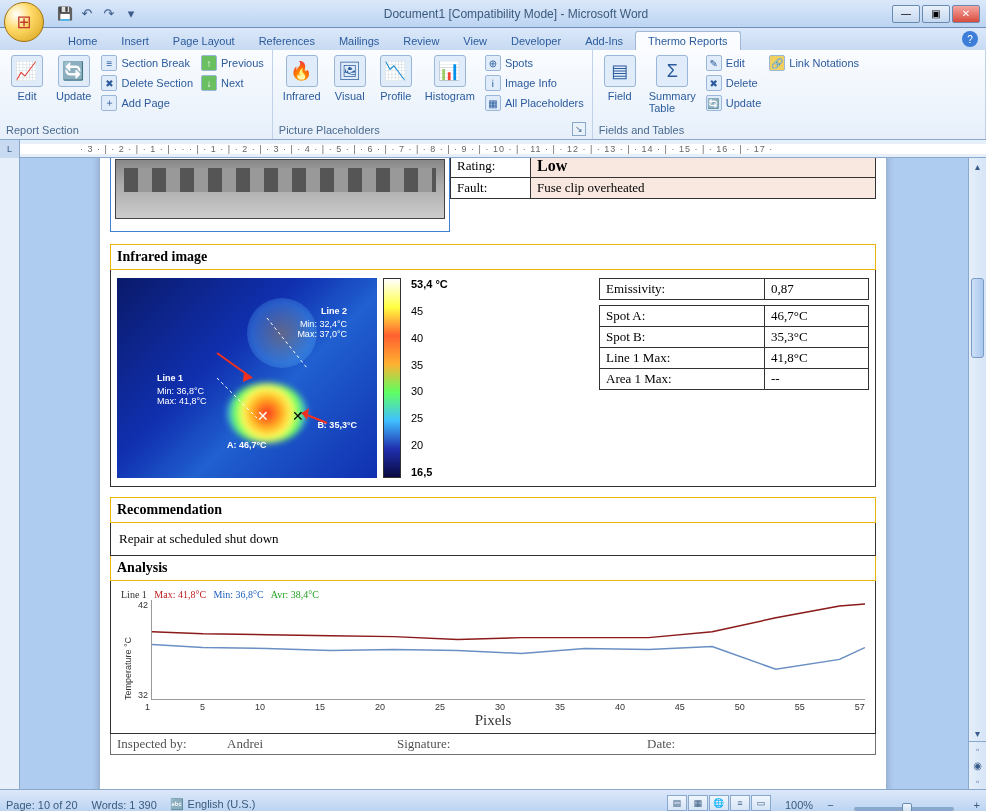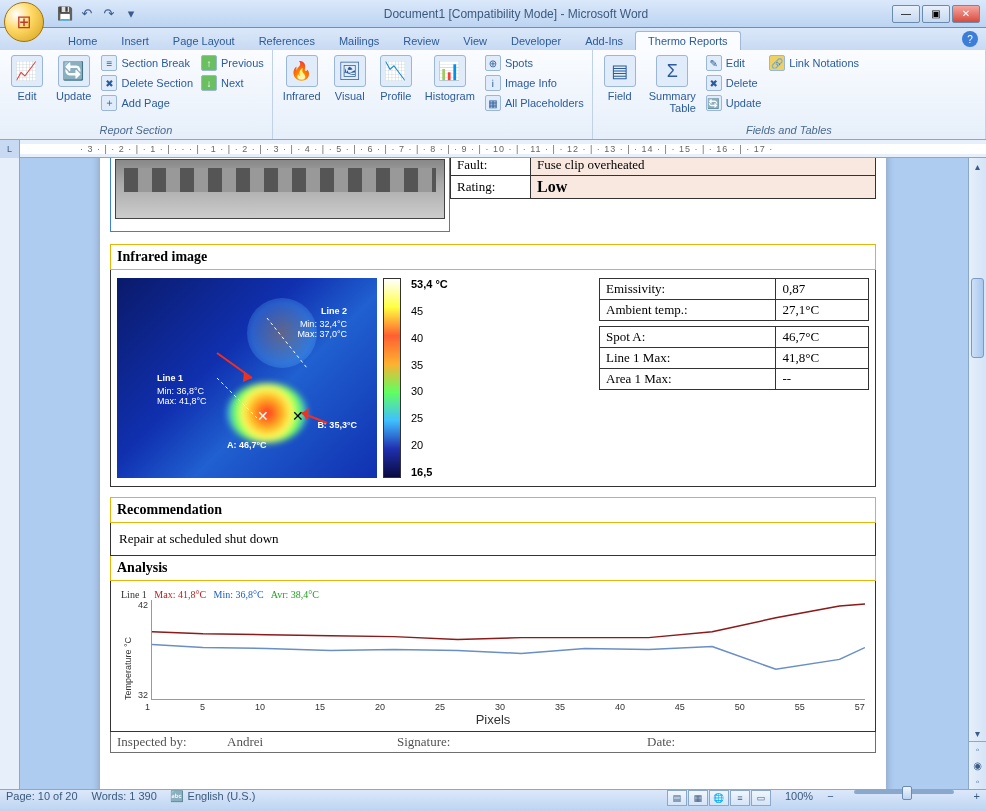--- a/index.html
+++ b/index.html
@@ -18,21 +18,21 @@
 
 .tabstrip { height: 22px; background: linear-gradient(#dbe8fa,#c7daf2); display: flex; align-items: end; padding-left: 56px; padding-right:8px; }
 .tab { padding: 3px 12px; color: #2b5b9c; cursor: pointer; }
 .tab.active { background: #fafcff; border: 1px solid #a0b7d6; border-bottom: none; border-radius: 3px 3px 0 0; }
 .help-icon { margin-left:auto; width:16px;height:16px; border-radius:50%; background:#3b7dd8; color:#fff; display:flex;align-items:center;justify-content:center; font-size:10px; align-self:center; }
 
 
 .ribbon { height: 90px; background: linear-gradient(#fafcff, #e6effa); border-bottom: 1px solid #8aa8cc; display: flex; }
 .group { border-right: 1px solid #c0d2ea; padding: 3px 6px; display: flex; flex-direction: column; }
 .group-body { flex: 1; display: flex; align-items: flex-start; gap: 4px; }
-.group-label { text-align: center; color: #4a6a8f; font-size: 11px; padding-top: 2px; position:relative;font-style:italic; }
+.group-label { color: #4a6a8f; font-size: 11px; padding-top: 2px; position:relative; }
 .group-launcher { position:absolute; right:0; bottom:0; width:14px;height:14px; border:1px solid #8aa8cc; color:#4a6a8f; font-size:9px; display:flex;align-items:center;justify-content:center; background:#e9f1fb; }
 .bigbtn { display: flex; flex-direction: column; align-items: center; gap: 3px; padding: 2px 4px; color: #2b5b9c; cursor: pointer; min-width:42px; }
 .bigbtn .icon { width: 32px; height: 32px; background: #e0ecfa; border: 1px solid #9ab6d8; border-radius: 3px; display:flex;align-items:center;justify-content:center; font-size:18px; }
 .smallbtn-col { display: flex; flex-direction: column; gap: 2px; padding-top:1px; }
 .smallbtn { display: flex; align-items: center; gap: 4px; color: #2b5b9c; cursor: pointer; padding: 1px 2px; font-size:11px; }
 .smallbtn .icn { width: 16px; height: 16px; background: #e0ecfa; border: 1px solid #9ab6d8; border-radius: 2px; display:flex;align-items:center;justify-content:center; font-size:10px; }
 
 
 .ruler-h { height: 18px; background: #e6effa; border-bottom: 1px solid #8aa8cc; position: relative; display:flex; align-items:center; }
 .ruler-corner { width: 20px; height: 18px; background:#c7daf2; border-right:1px solid #8aa8cc; display:flex;align-items:center;justify-content:center; color:#3b5c8a;font-size:9px; }
@@ -59,35 +59,35 @@
 .meas-table { border-collapse:collapse; font-size:13px; margin-left:auto; width:270px; }
 .meas-table td { border:1px solid #333; padding:2px 6px; }
 .plain-box { border:1px solid #333; border-top:none; padding:8px; font-size:13px; }
 .chart { border:1px solid #333; border-top:none; padding:8px 10px 4px 10px; font-family:Arial; font-size:10px; }
 .chart-legend { font-size:10px; color:#333;font-family:Liberation Serif, serif; }
 .chart-area { position:relative; height:100px; display:flex; }
 .chart-ylabel { writing-mode:vertical-rl; transform:rotate(180deg); font-size:9px; color:#333; padding:0 2px; }
 .chart-plot { flex:1; position:relative; border-left:1px solid #999; border-bottom:1px solid #999; }
 .chart-plot svg { width:100%; height:100%; }
 .chart-xticks { display:flex; justify-content:space-between; font-size:9px; color:#333; padding:2px 0 0 24px; }
-.chart-xlabel { text-align:center; font-size:13px; color:#333; }
+.chart-xlabel { text-align:center; font-size:15px; color:#333;font-family:Liberation Serif, serif; }
 
 .top-row { display:flex; gap:0; }
 .top-left { width:340px; border:1px solid #4080d0; padding:4px; }
 .top-right { flex:1; }
 .fr-table { width:100%; border-collapse:collapse; font-size:13px; }
 .fr-table td { border:1px solid #333; padding:2px 6px; }
 .fr-table td:first-child { width:80px; }
 .fr-red td:last-child { background:#f8e8e0; }
 
 .sig-row { display:flex; font-size:13px; border:1px solid #333; border-top:none; }
 .sig-row > div { padding:2px 6px; }
 
 
-.statusbar { position:absolute; bottom:0; left:0; right:0; height:22px; background:linear-gradient(#dce8fa,#bcd4f2); border-top:1px solid #8aa8cc; display:flex; align-items:flex-start; padding:0 6px; color:#3a5a7d; font-size:11px; gap:14px; }
+.statusbar { position:absolute; bottom:0; left:0; right:0; height:22px; background:linear-gradient(#dce8fa,#bcd4f2); border-top:1px solid #8aa8cc; display:flex; align-items:flex-end; padding:0 6px; color:#3a5a7d; font-size:11px; gap:14px; }
 .statusbar .spacer { flex:1; }
 .view-btns { display:flex; gap:1px; }
 .view-btns div { width:20px; height:16px; background:linear-gradient(#f0f6fd,#d5e4f7); border:1px solid #8aa8cc; display:flex;align-items:center;justify-content:center;font-size:9px; }
 .zoom-slider { width:100px; height:4px; background:#8aa8cc; border-radius:2px; position:relative; margin:0 6px; }
 .zoom-slider::after { content:""; position:absolute; left:48px; top:-4px; width:8px; height:12px; background:linear-gradient(#f0f6fd,#bcd4f2); border:1px solid #6a8bb0; border-radius:2px; }
 </style>
 </head>
 <body>
 
 <div class="office-btn">⊞</div>
@@ -185,31 +185,32 @@
         <div class="smallbtn">
             <span class="icn">ℹ</span>
             <span>Image Info</span>
           </div>
         <div class="smallbtn">
             <span class="icn">▦</span>
             <span>All Placeholders</span>
           </div>
       </div>
     </div>
+    <div class="group-label"><span>Picture Placeholders</span><span class="group-launcher">↘</span></div>
   </div>
 
   <div class="group" style="flex:1">
     <div class="group-body">
       <div class="bigbtn">
           <div class="icon">▤</div>
           <span>Field</span>
         </div>
       <div class="bigbtn">
           <div class="icon">Σ</div>
-          <span style="white-space:pre-line;text-align:right">Summary
+          <span style="white-space:pre-line;text-align:left">Summary
 Table</span>
         </div>
       <div class="smallbtn-col">
         <div class="smallbtn">
             <span class="icn">✎</span>
             <span>Edit</span>
           </div>
         <div class="smallbtn">
             <span class="icn">✖</span>
             <span>Delete</span>
@@ -241,26 +242,26 @@
   <div class="page">
 
     <div class="top-row">
       <div class="top-left">
         <div class="photo-box"></div>
       </div>
       <div class="top-right">
         <table class="fr-table">
           <tbody>
               <tr class="fr-red">
+                <td>Rating:</td>
+                <td style="font-weight:bold;font-size:16px">Low</td>
+              </tr>
+          <tr class="fr-red">
                 <td>Fault:</td>
                 <td>Fuse clip overheated</td>
-              </tr>
-          <tr class="fr-red">
-                <td>Rating:</td>
-                <td style="font-weight:bold;font-size:16px">Low</td>
               </tr>
         </tbody>
           </table>
       </div>
     </div>
 
     <div style="height:12px"></div>
 
     <div class="section-header">Infrared image</div>
     <div class="ir-container">
@@ -297,29 +298,29 @@
         <div>20</div>
         <div style="font-weight:bold">16,5</div>
       </div>
       <table class="meas-table">
         <tbody>
             <tr>
               <td>Emissivity:</td>
               <td>0,87</td>
             </tr>
         <tr>
-              <td>Ambient temp.:</td>
-              <td>27,1°C</td>
-            </tr>
-        <tr>
               <td colspan="2" style="border-left:none;border-right:none;height:6px;padding:0"></td>
             </tr>
         <tr>
               <td>Spot A:</td>
               <td>46,7°C</td>
+            </tr>
+        <tr>
+              <td>Spot B:</td>
+              <td>35,3°C</td>
             </tr>
         <tr>
               <td>Line 1 Max:</td>
               <td>41,8°C</td>
             </tr>
         <tr>
               <td>Area 1 Max:</td>
               <td>--</td>
             </tr>
       </tbody>

